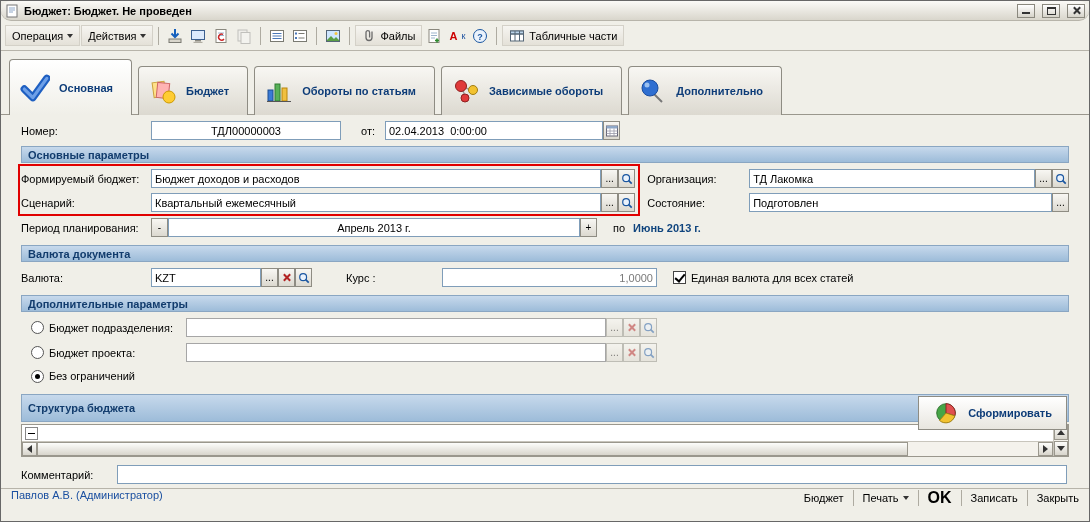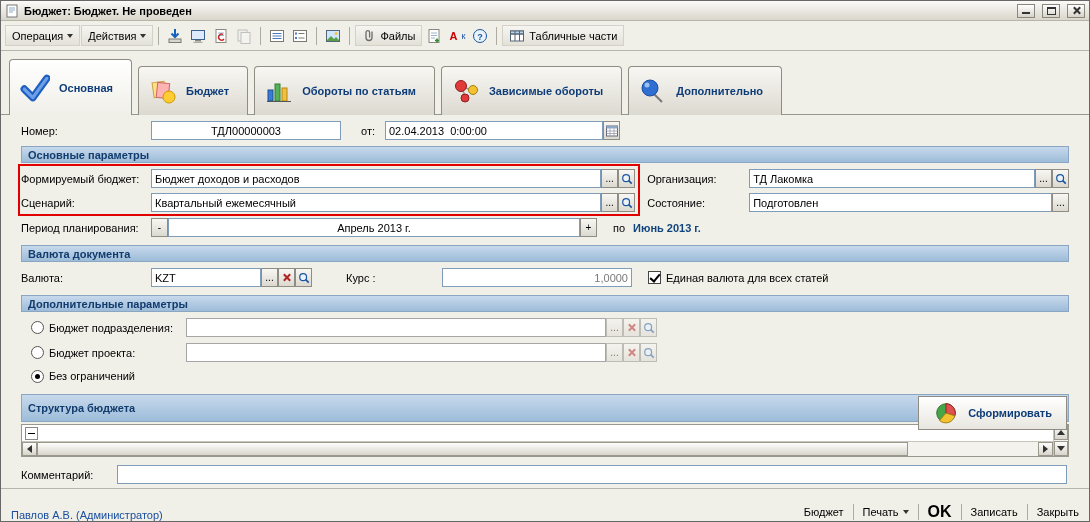--- a/index.html
+++ b/index.html
@@ -1,20 +1,20 @@
 <!DOCTYPE html>
 <html><head>
 <meta charset="utf-8">
 <style>
   * { box-sizing: border-box; }
   body { margin:0; background:#8a8a8a; font-family:"Liberation Sans",sans-serif; font-size:11px; color:#000; }
   .window { position:relative; width:1090px; height:522px; background:#f0efe8; border:1px solid #676767; overflow:hidden; }
 
   
-  .titlebar { height:20px; display:flex; align-items:center; gap:5px; padding:0 4px; background:linear-gradient(#fbfaf7,#d9d6cc); border-bottom:1px solid #b7b4aa; }
+  .titlebar { height:20px; display:flex; align-items:center; gap:5px; padding:0 4px; background:linear-gradient(#fbfaf7,#d9d6cc); border-bottom:1px solid #b7b4aa;border-radius:10px; }
   .title { flex:1; font-weight:bold; white-space:nowrap; overflow:hidden; }
   .wbtn { width:18px; height:14px; border:1px solid #8a887e; background:linear-gradient(#ffffff,#d6d3c9); display:flex; align-items:center; justify-content:center; margin-left:2px; }
   .glyph-min { width:8px; height:7px; border-bottom:2px solid #333; }
   .glyph-max { width:9px; height:8px; border:1px solid #333; border-top-width:2px; }
   .glyph-close { position:relative; width:9px; height:9px; }
   .glyph-close::before,.glyph-close::after { content:""; position:absolute; left:4px; top:0; width:2px; height:9px; background:#333; }
   .glyph-close::before { transform:rotate(45deg); } .glyph-close::after { transform:rotate(-45deg); }
 
   
   .toolbar { height:30px; display:flex; align-items:center; gap:1px; padding:0 4px; border-bottom:1px solid #b7b4aa; }
@@ -72,21 +72,21 @@
   .hthumb { position:absolute; left:0; top:0; bottom:0; width:87%; background:linear-gradient(#fdfdfb,#d8d5cc); border:1px solid #9a978d; }
   .vscroll { width:15px; flex:none; display:flex; flex-direction:column; border-left:1px solid #c8c5bc; background:#ece9e2; }
   .vscroll .scroll-btn { width:100%; height:15px; }
   .vtrack { flex:1; background:#f4f2ec; }
   .tri-left { width:0;height:0;border-top:4px solid transparent;border-bottom:4px solid transparent;border-right:5px solid #333; }
   .tri-right { width:0;height:0;border-top:4px solid transparent;border-bottom:4px solid transparent;border-left:5px solid #333; }
   .tri-up { width:0;height:0;border-left:4px solid transparent;border-right:4px solid transparent;border-bottom:5px solid #333; }
   .tri-down { width:0;height:0;border-left:4px solid transparent;border-right:4px solid transparent;border-top:5px solid #333; }
 
   
-  .statusbar { position:absolute; left:0; bottom:0; width:100%; height:33px; border-top:1px solid #b7b4aa; display:flex; align-items:flex-end; padding:0 10px; }
+  .statusbar { position:absolute; left:0; bottom:0; width:100%; height:33px; border-top:1px solid #b7b4aa; display:flex; align-items:flex-start; padding:0 10px; }
   .status-user { color:#1a4fa0; flex:1; }
   .status-items { display:flex; align-items:center; gap:9px; }
   .sb-sep { width:1px; height:16px; background:#aeaba1; }
   .sb-item { display:flex; align-items:center; gap:4px; white-space:nowrap; }
   .sb-ok { font-weight:bold; font-size:16px; }
   svg { display:block; }
 </style>
 </head>
 <body>
 
@@ -329,21 +329,21 @@
       <span class="btn">
           <span class="xmark"></span>
         </span>
       <span class="btn">
           <svg width="12" height="12" viewBox="0 0 14 14">
             <circle cx="6" cy="6" r="4" fill="#eaf2fc" stroke="#1a56a0" stroke-width="1.4"></circle>
             <path d="M9 9l3.5 3.5" stroke="#1a56a0" stroke-width="2"></path>
           </svg>
         </span>
       <span class="lbl" style="width:96px;margin-left:34px">Курс :</span>
-      <input class="fld gray" style="width: 190px;" value="1,0000">
+      <input class="fld gray" style="width: 215px;" value="1,0000">
       <span class="checkbox checked" style="margin-left:16px"></span>
       <span class="radio-label">Единая валюта для всех статей</span>
     </div>
 
     <div class="band">
         <span>Дополнительные параметры</span>
       </div>
 
     <div class="row rrow">
       <span class="radio"></span>

